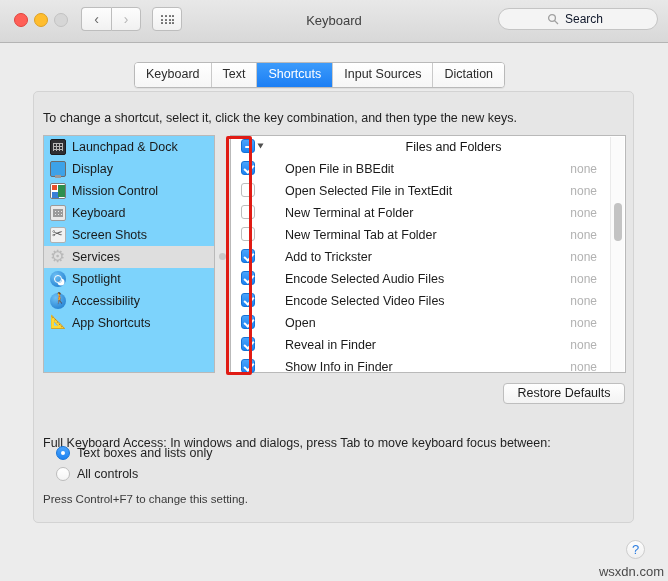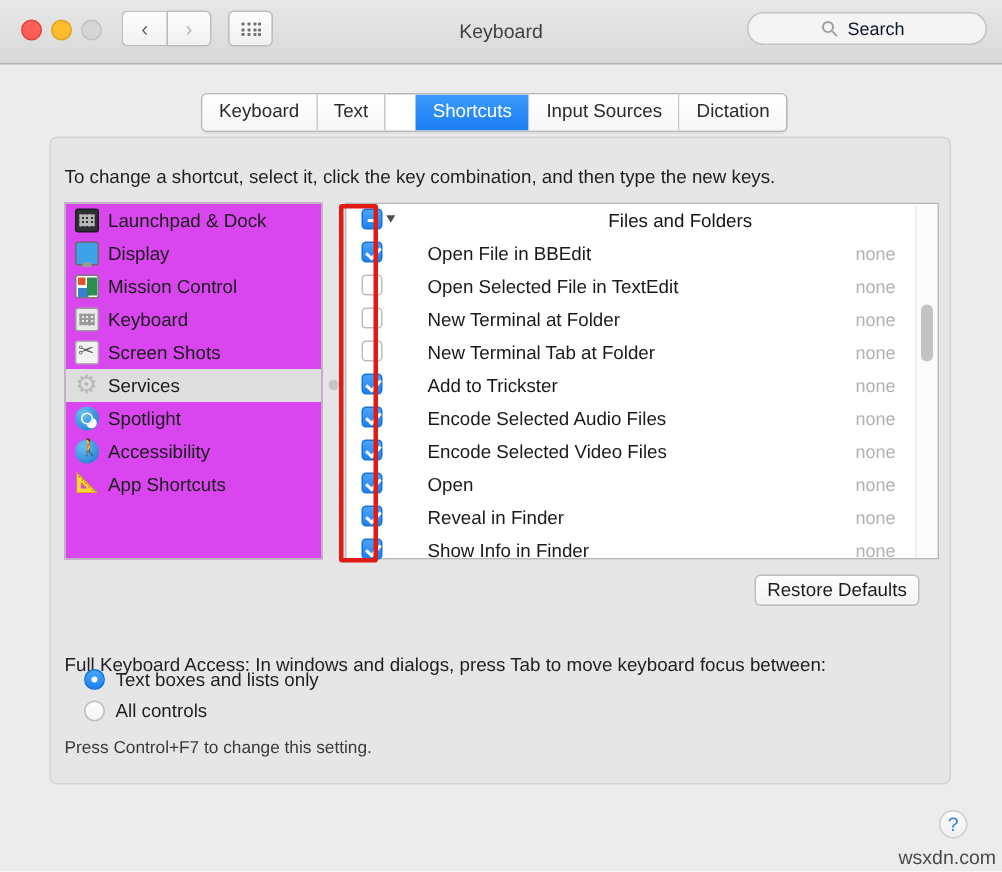--- a/index.html
+++ b/index.html
@@ -125,21 +125,20 @@
     padding: 0 11px;
     line-height: 22px;
     background: linear-gradient(to bottom,#ffffff,#f6f6f6);
     border-right: 1px solid #c9c9c9;
     white-space: nowrap;
   }
   .tab:last-child { border-right: none; }
   .tab.active {
     background: linear-gradient(to bottom,#3c9bfb,#1b7ef4);
     color: #ffffff;
-    margin-left: 20px;
   }
 
   
   #panel {
     position: absolute;
     left: 33px; top: 91px;
     width: 601px; height: 432px;
     background: #e6e6e6;
     border: 1px solid #d3d3d3;
     border-radius: 5px;
@@ -152,21 +151,21 @@
     font-size: 12.5px;
     color: #1f1f1f;
     white-space: nowrap;
   }
 
   
   #cat-list {
     position: absolute;
     left: 9px; top: 43px;
     width: 172px; height: 238px;
-    background: #d946ef;
+    background: #7dd3fc;
     border: 1px solid #b9b9b9;
     box-sizing: border-box;
     overflow: hidden;
   }
   .cat-row {
     height: 22px;
     display: flex;
     align-items: center;
     padding-left: 6px;
     font-size: 12.5px;
@@ -389,21 +388,21 @@
     border: 3px solid #e01b14;
     border-radius: 2px;
     box-sizing: border-box;
     pointer-events: none;
   }
 
   
   #restore-btn {
     position: absolute;
     left: 469px; top: 291px;
-    width: 110px; height: 21px;
+    width: 122px; height: 21px;
     background: linear-gradient(to bottom,#fefefe,#f3f3f3);
     border: 1px solid #bebebe;
     border-radius: 4px;
     box-sizing: border-box;
     font-size: 12.5px;
     color: #1c1c1c;
     text-align: center;
     line-height: 19px;
   }
 

